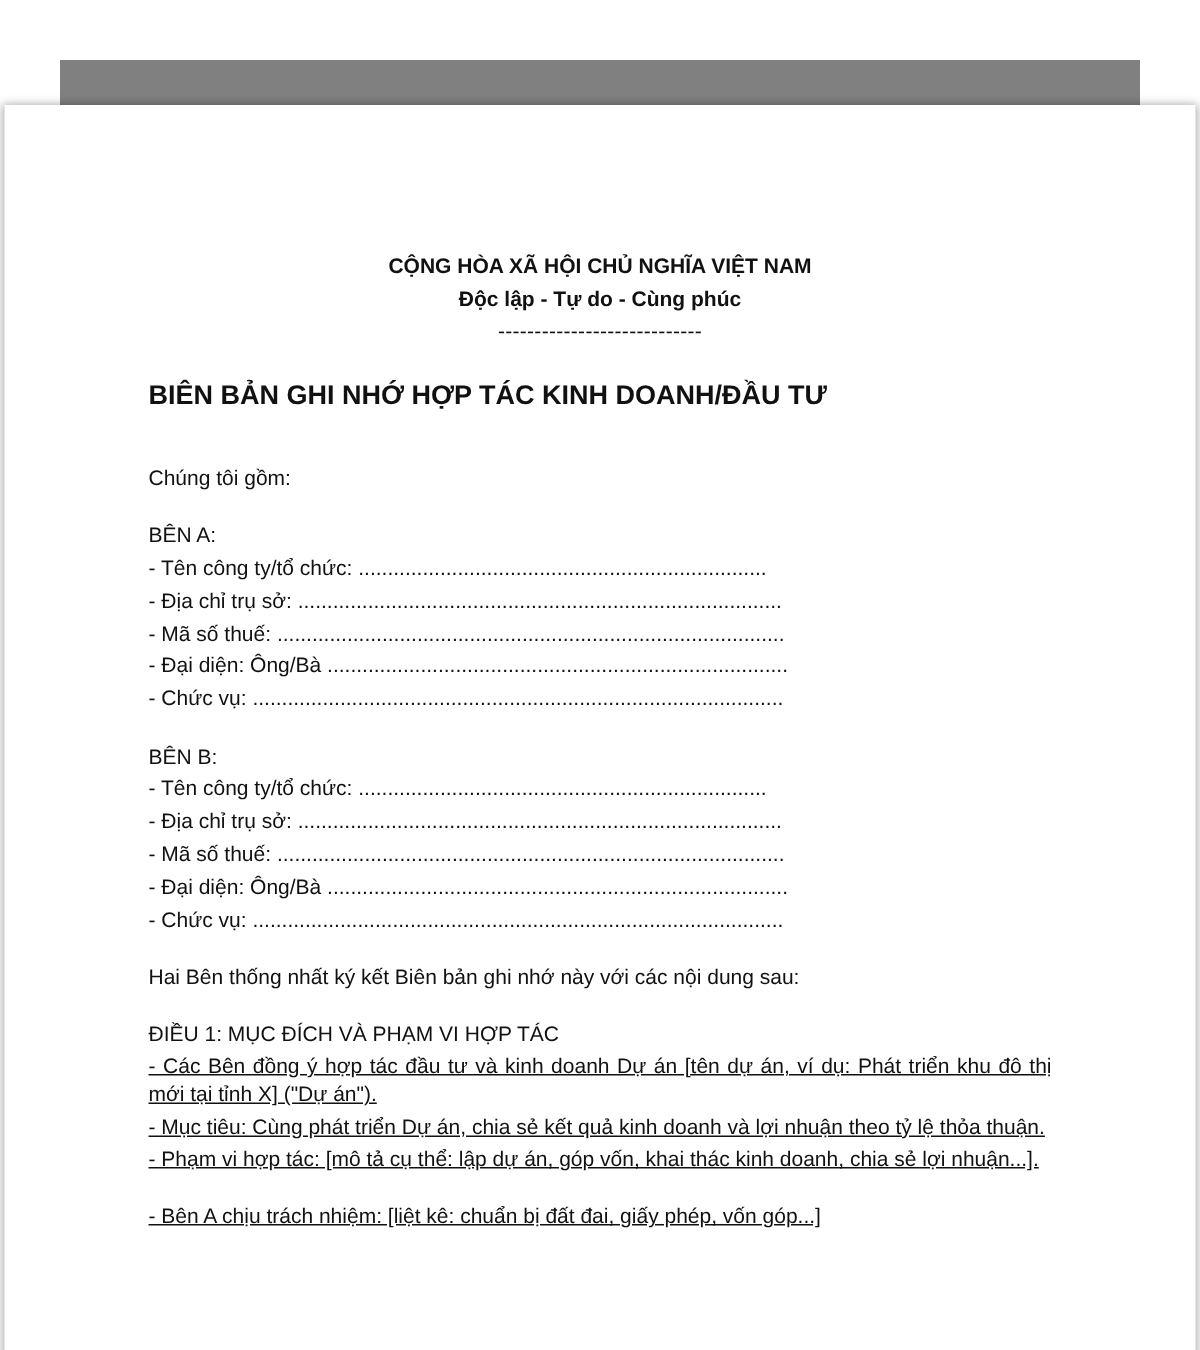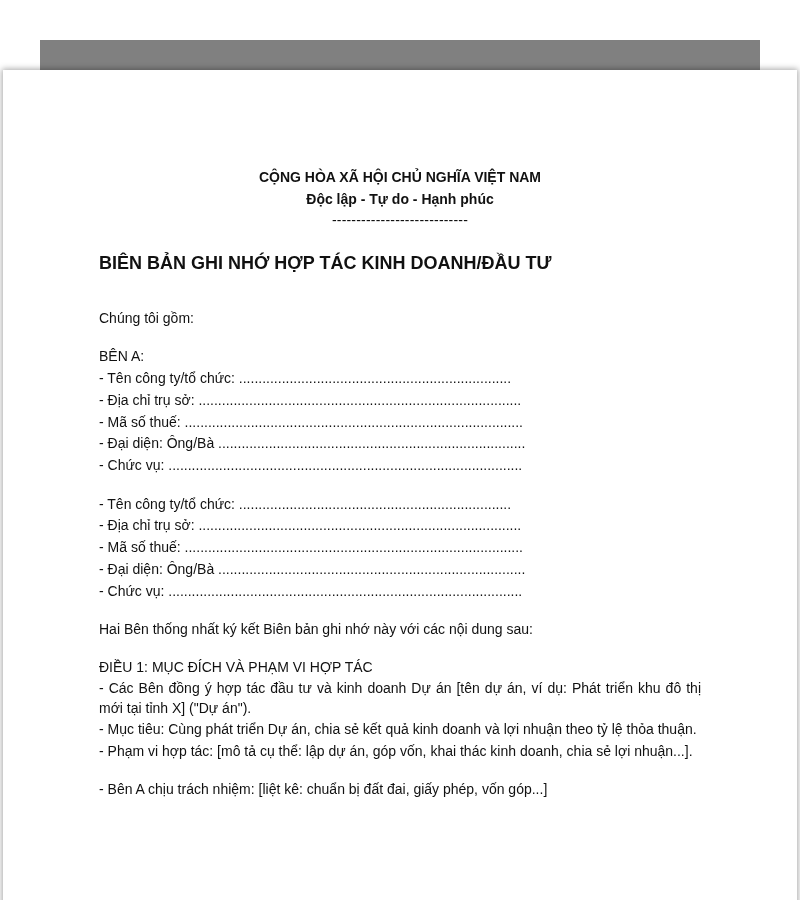--- a/index.html
+++ b/index.html
@@ -70,54 +70,56 @@
       line-height: 21.8px;
       white-space: nowrap;
     }
     .gap {
       height: 16.5px;
     }
     .para {
       text-align: justify;
       line-height: 19.5px;
       margin-bottom: 2px;
+      text-decoration: underline;
     }
   </style>
 </head>
 <body>
 
 <div class="stage">
   <div class="back-bar"></div>
 
   <div class="page">
     <div class="content">
 
       <div class="header-block">
         <div class="h-line">CỘNG HÒA XÃ HỘI CHỦ NGHĨA VIỆT NAM</div>
-        <div class="h-line">Độc lập - Tự do - Hạnh phúc</div>
+        <div class="h-line">Độc lập - Tự do - Cùng phúc</div>
         <div class="h-dashes">----------------------------</div>
       </div>
 
       <div class="doc-title">BIÊN BẢN GHI NHỚ HỢP TÁC KINH DOANH/ĐẦU TƯ</div>
 
       <div class="gap"></div>
       <div class="line">Chúng tôi gồm:</div>
       <div class="gap"></div>
 
       <div>
         <div class="line">BÊN A:</div>
         <div class="line">- Tên công ty/tổ chức: ......................................................................</div>
         <div class="line">- Địa chỉ trụ sở: ...................................................................................</div>
         <div class="line">- Mã số thuế: .......................................................................................</div>
         <div class="line">- Đại diện: Ông/Bà ...............................................................................</div>
         <div class="line">- Chức vụ: ...........................................................................................</div>
       </div>
       <div class="gap"></div>
 
       <div>
+        <div class="line">BÊN B:</div>
         <div class="line">- Tên công ty/tổ chức: ......................................................................</div>
         <div class="line">- Địa chỉ trụ sở: ...................................................................................</div>
         <div class="line">- Mã số thuế: .......................................................................................</div>
         <div class="line">- Đại diện: Ông/Bà ...............................................................................</div>
         <div class="line">- Chức vụ: ...........................................................................................</div>
       </div>
       <div class="gap"></div>
 
       <div class="line">Hai Bên thống nhất ký kết Biên bản ghi nhớ này với các nội dung sau:</div>
       <div class="gap"></div>

